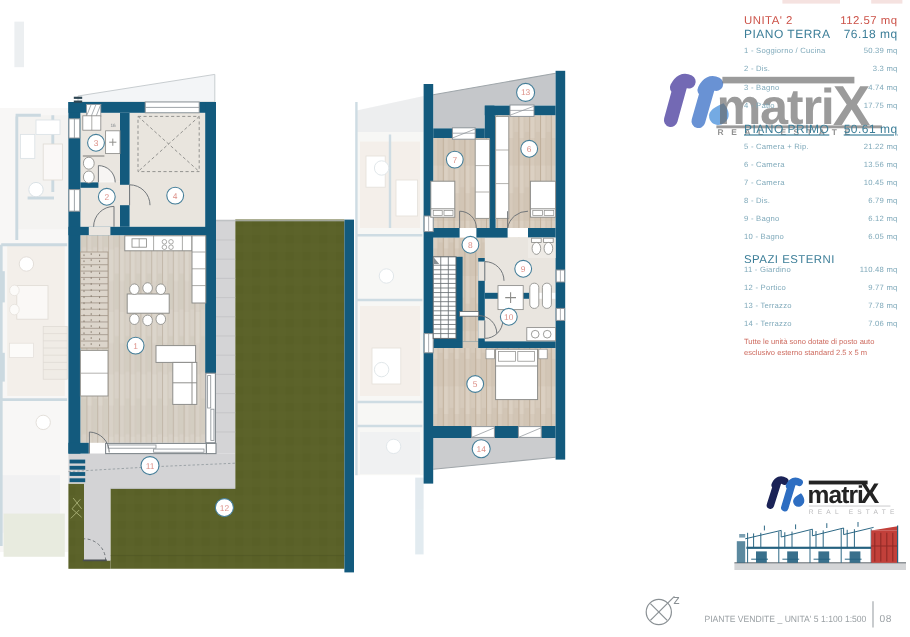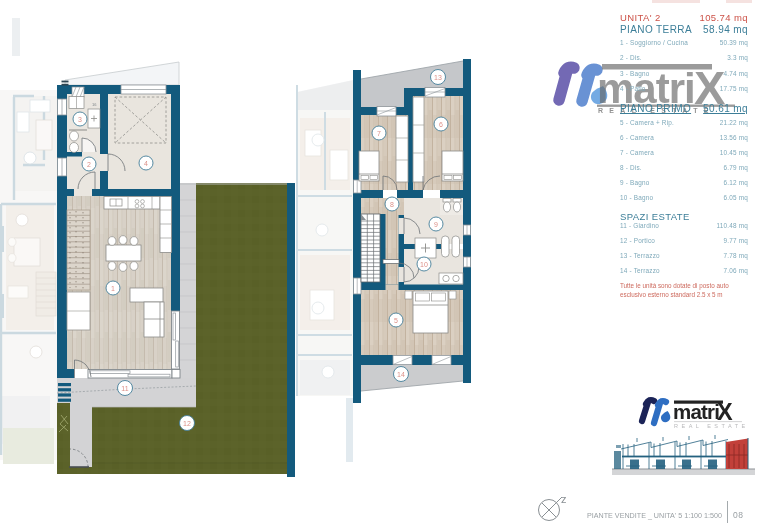--- a/index.html
+++ b/index.html
@@ -565,26 +565,26 @@
   <text x="587" y="518" font-family="Liberation Sans, sans-serif" font-size="7.6" fill="#9aa0a4" textLength="135" lengthAdjust="spacingAndGlyphs">PIANTE VENDITE _ UNITA' 5 1:100  1:500</text>
   <line x1="727.5" y1="501" x2="727.5" y2="523" stroke="#9aa0a4" stroke-width="0.9"></line>
   <text x="733" y="518" font-family="Liberation Sans, sans-serif" font-size="8.5" letter-spacing="0.5" fill="#9aa0a4">08</text>
 </g>
 </svg>
 
 <div id="legend">
 
   <div class="hdr" style="top:12px;color:#cc5147;font-size:9.5px;">
         <span>UNITA' 2</span>
-        <span>105.74 mq</span>
+        <span>112.57 mq</span>
       </div>
 
   <div class="hdr" style="top:24px;">
         <span>PIANO TERRA</span>
-        <span>58.94 mq</span>
+        <span>76.18 mq</span>
       </div>
 
   <div class="row" style="top:38.5px;">
         <span>1 - Soggiorno / Cucina</span>
         <span>50.39 mq</span>
       </div>
 
   <div class="row" style="top:54px;">
         <span>2 - Dis.</span>
         <span>3.3 mq</span>
@@ -629,21 +629,21 @@
         <span>9 - Bagno</span>
         <span>6.12 mq</span>
       </div>
 
   <div class="row" style="top:193.5px;">
         <span>10 - Bagno</span>
         <span>6.05 mq</span>
       </div>
 
   <div class="hdr" style="top:210.5px;font-size:9.5px;">
-        <span>SPAZI ESTATE</span>
+        <span>SPAZI ESTERNI</span>
         <span></span>
       </div>
 
   <div class="row" style="top:222px;">
         <span>11 - Giardino</span>
         <span>110.48 mq</span>
       </div>
 
   <div class="row" style="top:237px;">
         <span>12 - Portico</span>

